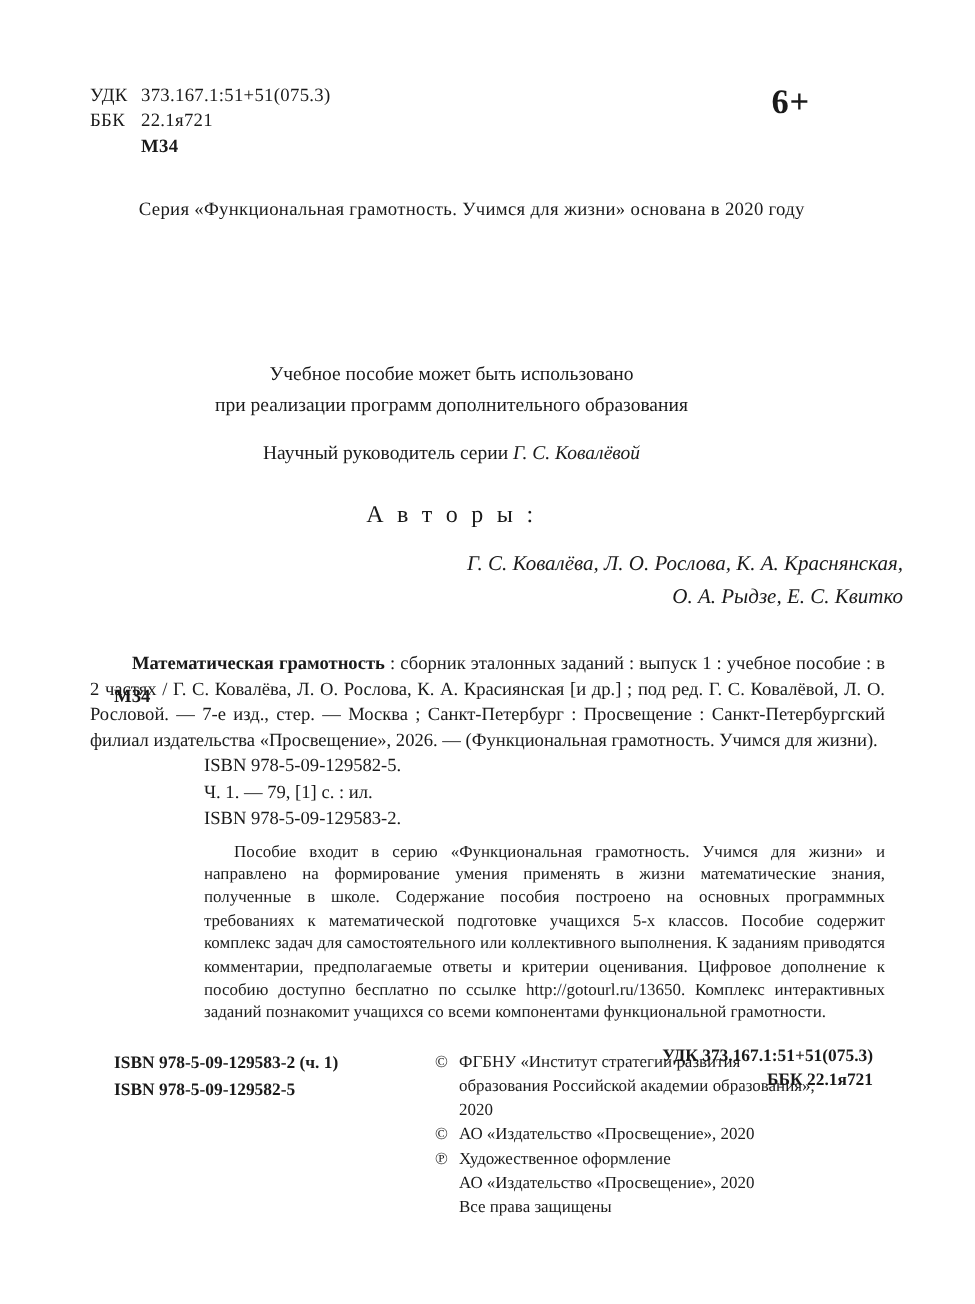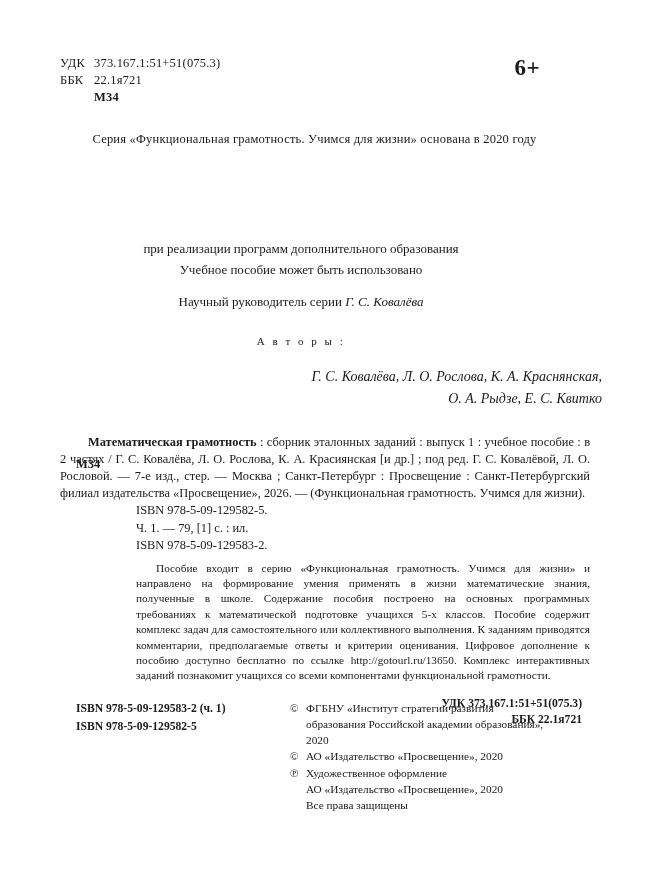--- a/index.html
+++ b/index.html
@@ -100,21 +100,21 @@
   }
   .sci-lead .name { font-style: italic; }
 
   
   .authors-title {
     position: absolute;
     left: 0;
     right: 0;
     top: 335px;
     text-align: center;
-    font-size: 11px;
+    font-size: 16px;
     letter-spacing: 2.5px;
   }
   .authors-names {
     position: absolute;
     left: 0;
     right: 0;
     top: 366px;
     text-align: right;
     font-size: 14px;
     font-style: italic;
@@ -215,27 +215,27 @@
     <div class="row"><span class="lbl">ББК</span><span>22.1я721</span></div>
     <div class="row m34">М34</div>
   </div>
 
   <div class="age-mark">6+</div>
 
   <div class="series-line">Серия «Функциональная грамотность. Учимся для жизни» основана в 2020 году</div>
 
 
   <div class="usage">
+    <div>Учебное пособие может быть использовано</div>
     <div>при реализации программ дополнительного образования</div>
-    <div>Учебное пособие может быть использовано</div>
   </div>
 
   <div class="sci-lead">
     <span>Научный руководитель серии</span>
-    <span class="name">Г. С. Ковалёва</span>
+    <span class="name">Г. С. Ковалёвой</span>
   </div>
 
   <div class="authors-title">А в т о р ы :</div>
   <div class="authors-names">
     <div>Г. С. Ковалёва, Л. О. Рослова, К. А. Краснянская,</div>
     <div>О. А. Рыдзе, Е. С. Квитко</div>
   </div>
 
   <div class="biblio">
     <div class="sigil">М34</div>

